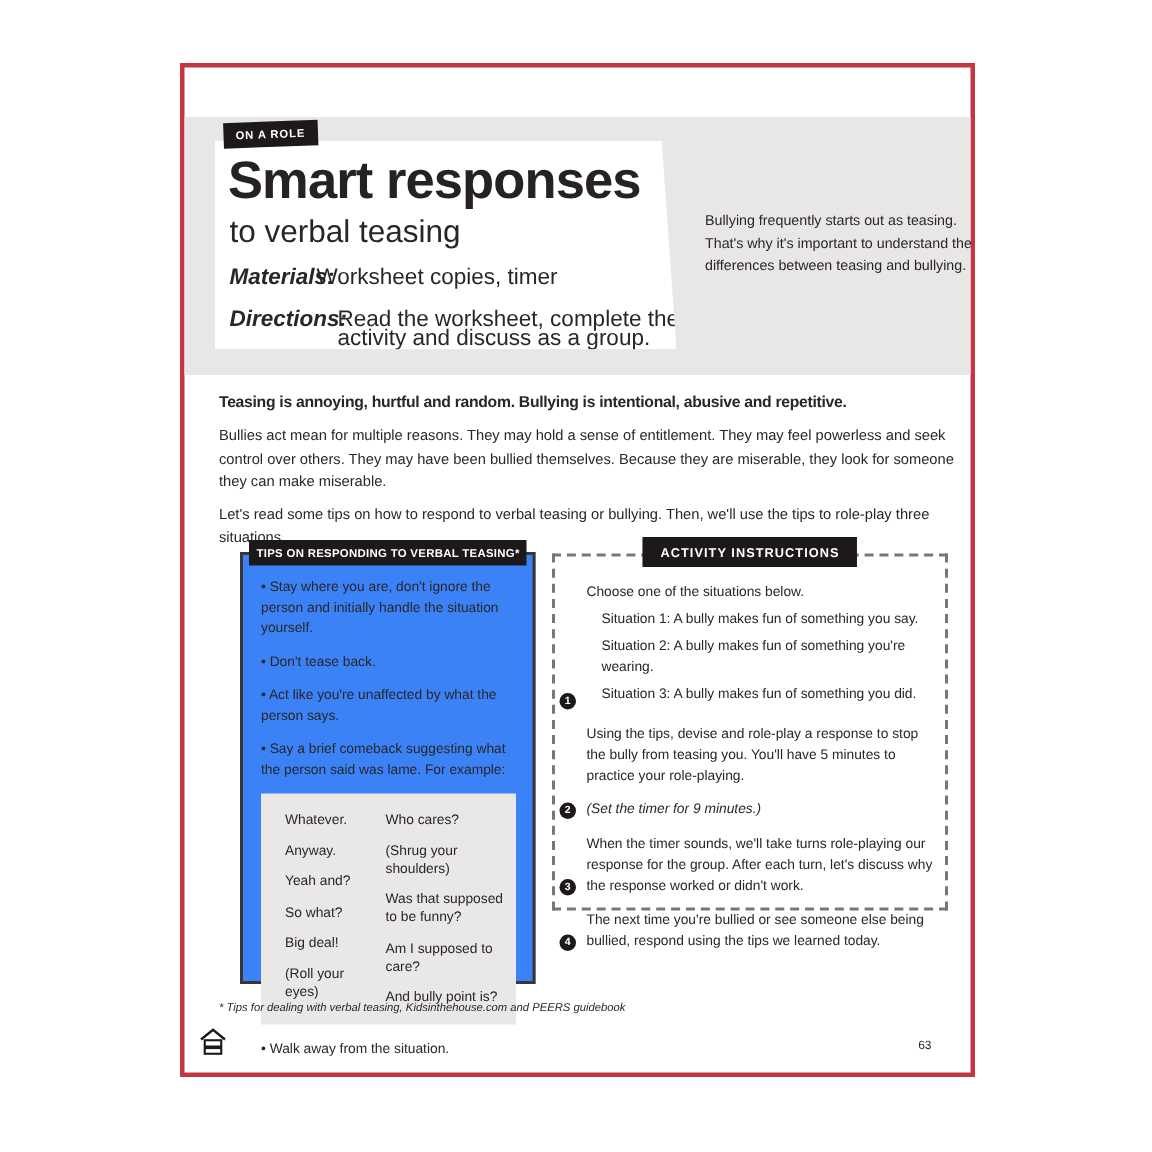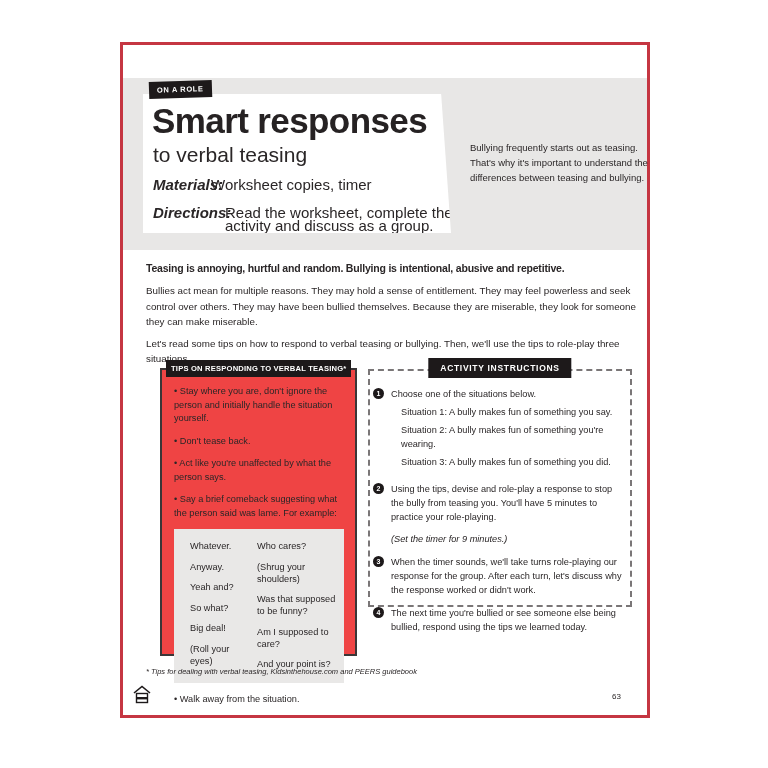--- a/index.html
+++ b/index.html
@@ -65,21 +65,21 @@
     font-size: 9.8px; line-height: 15.5px;
   }
   .intro-p2 {
     position: absolute; left: 23px; top: 291px; width: 505px;
     font-size: 9.8px; line-height: 15px;
   }
 
   
   .tips-box {
     position: absolute; left: 37px; top: 323px; width: 197px; height: 288px;
-    border: 2px solid #3a3637; background: #ef4444;
+    border: 2px solid #3a3637; background: #3b82f6;
   }
   .tips-badge {
     position: absolute; left: 4px; top: -10px;
     background: #1d191a; color: #fff; white-space: nowrap;
     font-size: 7.6px; font-weight: bold; letter-spacing: .2px;
     padding: 4px 5px;
   }
   .tips-content { padding: 15px 11px 0 12px; }
   .tip { font-size: 9.2px; line-height: 13.5px; margin-bottom: 9px; }
   .tip::before { content: "• "; }
@@ -96,21 +96,21 @@
     position: absolute; left: 245px; top: 324px; width: 264px; height: 238px;
     border: 2px dashed #7a7677;
   }
   .activity-badge {
     position: absolute; top: -13px; left: 50%; transform: translateX(-50%);
     background: #1d191a; color: #fff; white-space: nowrap;
     font-size: 8.5px; font-weight: bold; letter-spacing: .7px;
     padding: 5px 12px;
   }
   .activity-content { padding: 16px 8px 0 3px; }
-  .step { display: flex; gap: 7px; margin-bottom: 9px; }
+  .step { display: flex; gap: 7px; margin-bottom: 9px; align-items: flex-end; }
   .step-num {
     width: 11px; height: 11px; border-radius: 50%; background: #1d191a;
     color: #fff; font-size: 7px; font-weight: bold;
     display: flex; align-items: center; justify-content: center;
     flex-shrink: 0; margin-top: 1px;
   }
   .step-text { font-size: 9.2px; line-height: 14px; }
   .step-sub { margin: 4px 0 0 10px; }
   .step-sub .sub-item { margin-bottom: 4px; }
   .step-note { font-style: italic; margin-top: 8px; }
@@ -164,21 +164,21 @@
           <div class="cb-item">Yeah and?</div>
           <div class="cb-item">So what?</div>
           <div class="cb-item">Big deal!</div>
           <div class="cb-item">(Roll your eyes)</div>
         </div>
         <div class="cb-col2">
           <div class="cb-item">Who cares?</div>
           <div class="cb-item">(Shrug your shoulders)</div>
           <div class="cb-item">Was that supposed to be funny?</div>
           <div class="cb-item">Am I supposed to care?</div>
-          <div class="cb-item">And your point is?</div>
+          <div class="cb-item">And bully point is?</div>
         </div>
       </div>
       <div class="tip">Walk away from the situation.</div>
     </div>
   </div>
 
   <div class="activity-box">
     <div class="activity-badge">ACTIVITY INSTRUCTIONS</div>
     <div class="activity-content">
 

